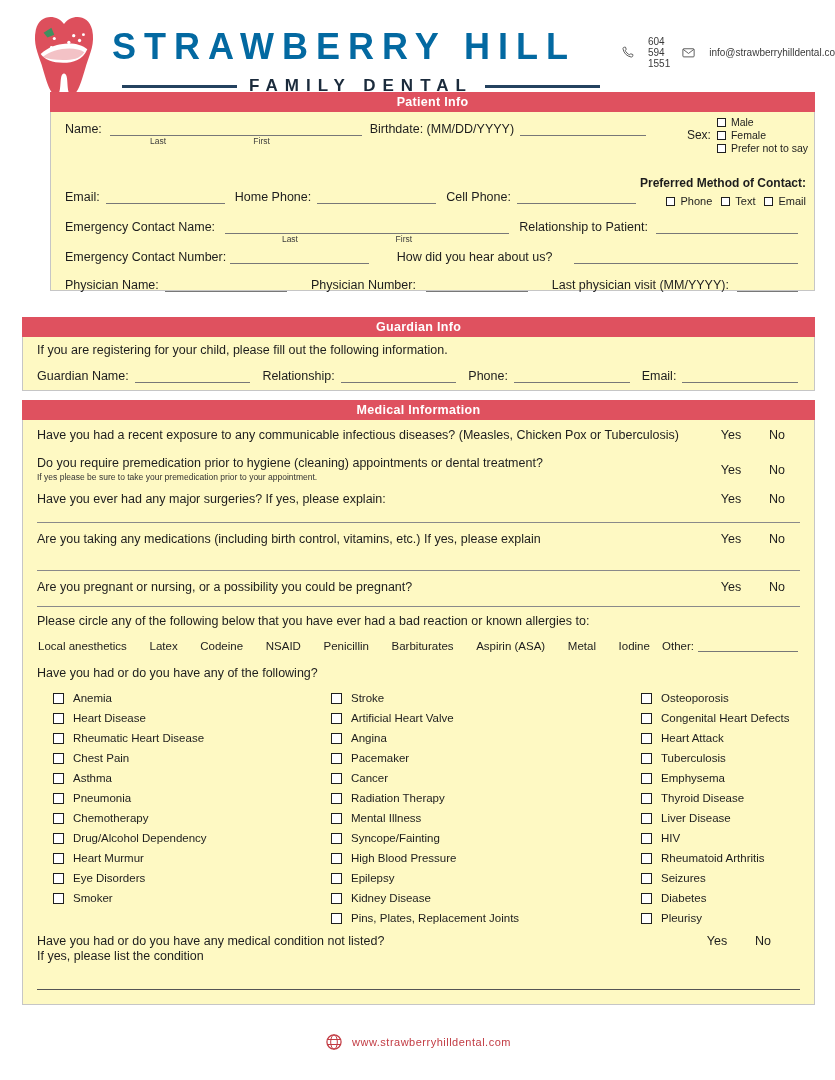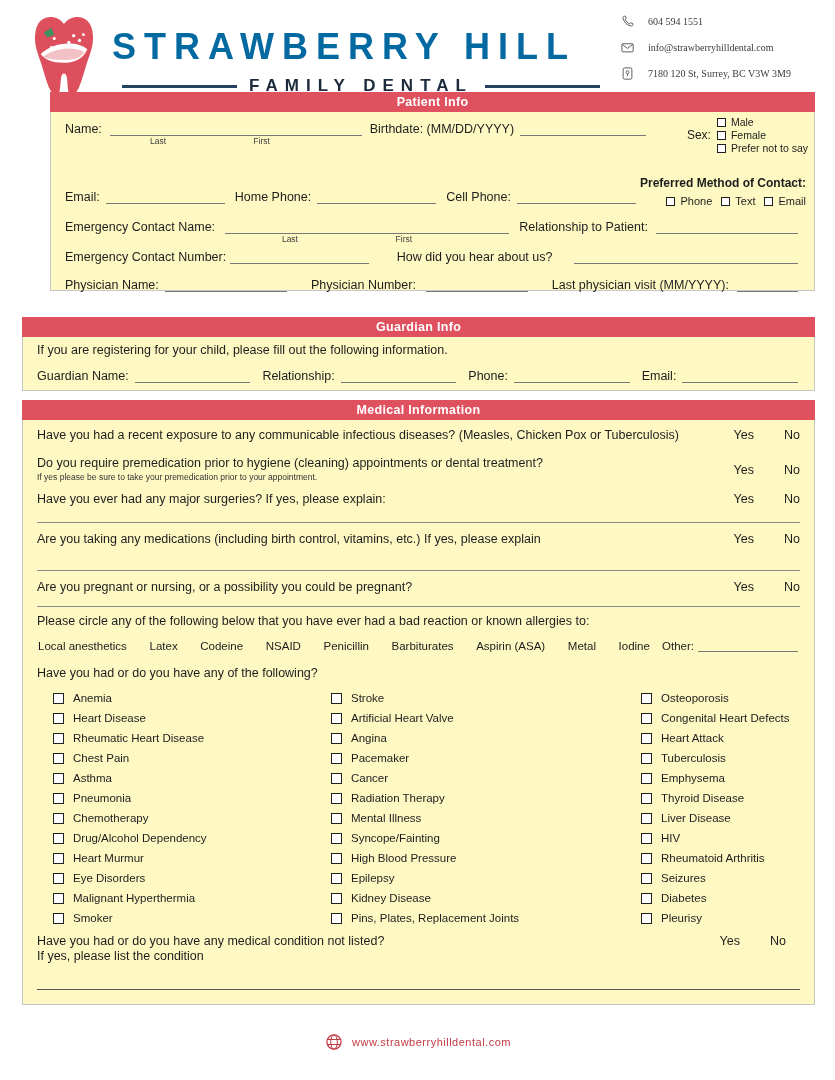--- a/index.html
+++ b/index.html
@@ -15,21 +15,21 @@
   .brand { position:absolute; left:112px; top:16px; width:498px; }
   .brand-title {
     font-size:36px; font-weight:bold; letter-spacing:8px; white-space:nowrap;
     color:#0369a1;
   }
   .brand-sub { display:flex; align-items:center; gap:12px; margin-top:8px; padding:0 10px; }
   .brand-sub .rule { flex:1; height:3px; background:#24425f; }
   .brand-sub .sub-text {
     font-size:17px; font-weight:bold; letter-spacing:7px; color:#1b2b3c; white-space:nowrap;
   }
-  .contact { position:absolute; left:620px; top:4px; width:206px; display:flex; flex-direction:column; gap:11px;font-family:Liberation Serif, serif; }
+  .contact { position:absolute; left:620px; top:4px; width:206px; display:flex; flex-direction:row; gap:11px; }
   .contact-row { display:flex; align-items:center; gap:13px; font-size:10px; color:#3a3a3a; }
   .contact-row svg { flex:none; }
 
   
   .section { position:absolute; left:22px; width:793px; }
   .sec-head {
     height:20px; line-height:20px; text-align:center;
     background:#df515f; color:#ffffff; font-weight:bold; font-size:12.5px; letter-spacing:.3px;
   }
   .sec-body { position:relative; background:#fef9c3; border:1px solid #c6c6c6; border-top:none; }
@@ -51,21 +51,21 @@
   .sex-opts .cb { width:9px; height:9px; }
 
   .pmoc { position:absolute; top:64px; right:8px; width:210px; text-align:right; }
   .pmoc-label { font-size:12px; font-weight:bold; }
   .pmoc-opts { display:flex; justify-content:flex-end; gap:9px; margin-top:5px; font-size:11px; }
 
   
   .qrow { position:absolute; left:14px; right:14px; display:flex; align-items:flex-start; font-size:12.5px; }
   .qtext { flex:1; padding-right:10px; }
   .qnote { font-size:8.5px; color:#333; margin-top:2px; }
-  .yn { width:46px; text-align:right; flex:none; }
+  .yn { width:46px; text-align:center; flex:none; }
   .hdiv { position:absolute; left:14px; right:14px; border-top:1px solid #8a8a8a; }
 
   .prompt { position:absolute; left:14px; right:14px; font-size:12.5px; }
   .allergens { position:absolute; left:15px; right:16px; display:flex; align-items:flex-end; font-size:11.5px; height:16px; }
   .allergen-items { width:612px; display:flex; justify-content:space-between; }
   .other-lab { margin-left:12px; }
   .allergens .ul { flex:1; margin-left:4px; }
 
   .cond-col { position:absolute; }
   .cond-item { display:flex; align-items:center; gap:9px; height:20px; font-size:11.5px; }
@@ -363,24 +363,20 @@
         <div class="cond-item">
           <span class="cb"></span>
           <span>Heart Murmur</span>
         </div>
 
         <div class="cond-item">
           <span class="cb"></span>
           <span>Eye Disorders</span>
         </div>
 
-        <div class="cond-item">
-          <span class="cb"></span>
-          <span>Malignant Hyperthermia</span>
-        </div>
 
         <div class="cond-item">
           <span class="cb"></span>
           <span>Smoker</span>
         </div>
       </div>
     <div class="cond-col" style="top:268px; left:308px; width:300px;">
 
         <div class="cond-item">
           <span class="cb"></span>

